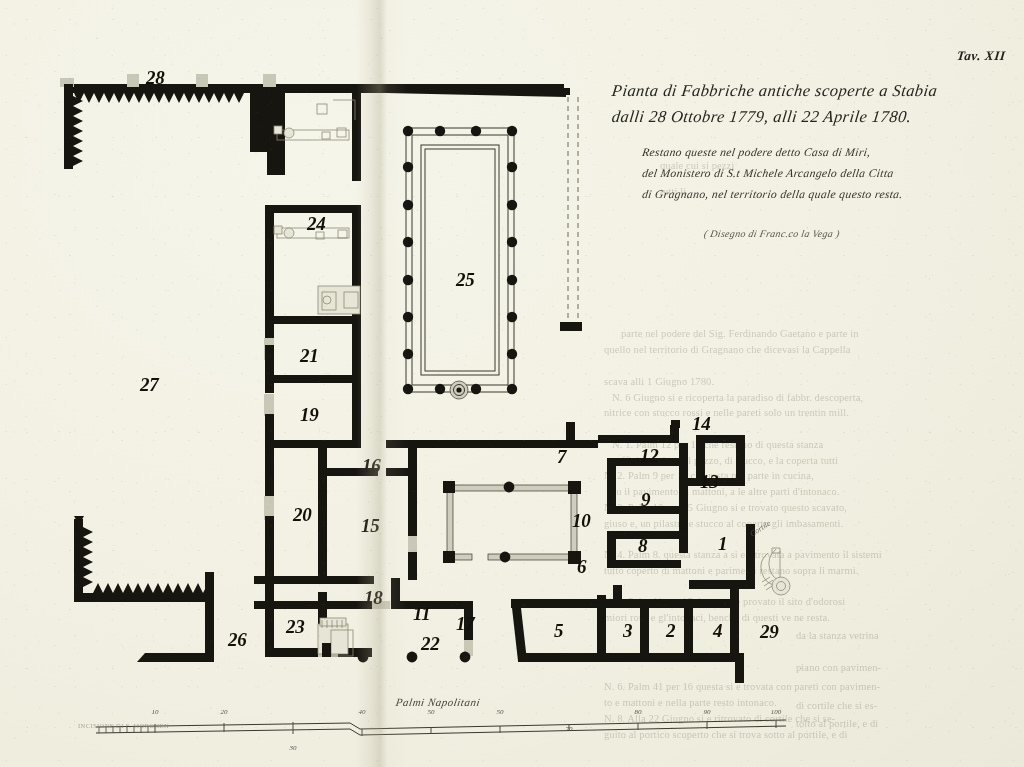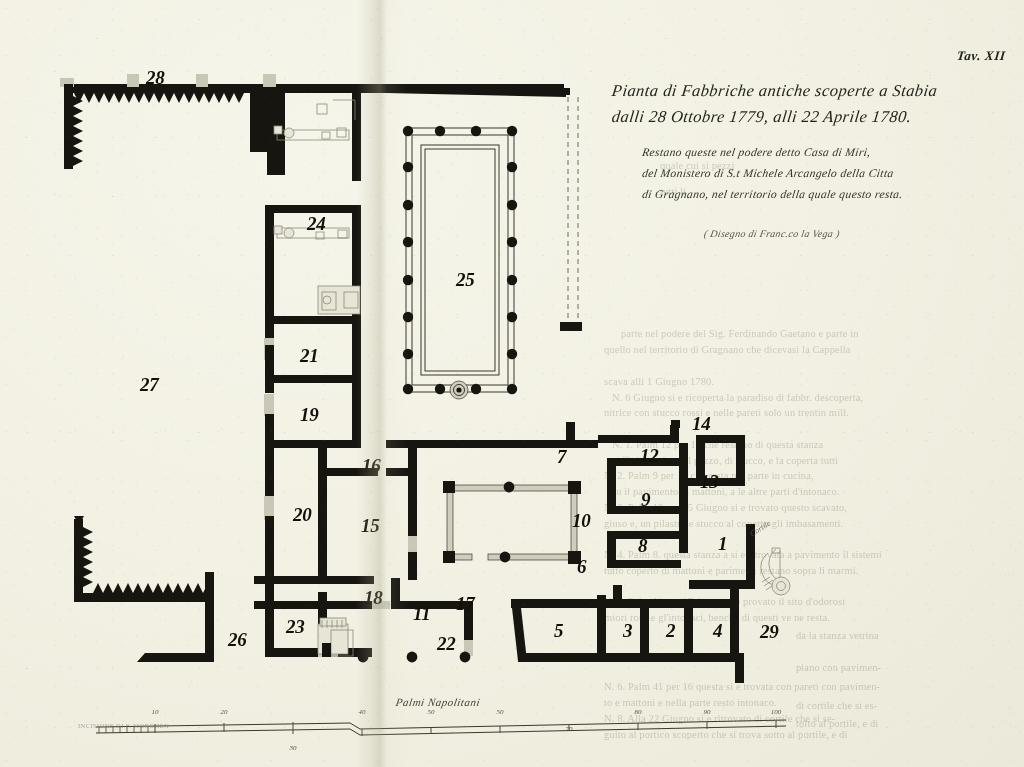--- a/index.html
+++ b/index.html
@@ -451,26 +451,26 @@
       <div class="rm" style="left: 557px; top: 447px;">7</div>
       <div class="rm" style="left: 638px; top: 536px;">8</div>
       <div class="rm" style="left: 641px; top: 490px;">9</div>
       <div class="rm" style="left: 572px; top: 511px;">10</div>
       <div class="rm" style="left: 413px; top: 604px; font-style: italic;">11</div>
       <div class="rm" style="left: 640px; top: 446px;">12</div>
       <div class="rm" style="left: 700px; top: 457px; margin-top: 15px;">13</div>
       <div class="rm" style="left: 692px; top: 414px;">14</div>
       <div class="rm" style="left: 361px; top: 516px;">15</div>
       <div class="rm" style="left: 362px; top: 456px;">16</div>
-      <div class="rm" style="left: 456px; top: 594px; text-align: right;">17</div>
+      <div class="rm" style="left: 456px; top: 614px; text-align: right;">17</div>
       <div class="rm" style="left: 364px; top: 588px;">18</div>
       <div class="rm" style="left: 300px; top: 405px;">19</div>
       <div class="rm" style="left: 293px; top: 505px;">20</div>
       <div class="rm" style="left: 300px; top: 346px;">21</div>
-      <div class="rm" style="left: 437px; top: 634px;">22</div>
+      <div class="rm" style="left: 421px; top: 634px;">22</div>
       <div class="rm" style="left: 286px; top: 617px;">23</div>
       <div class="rm" style="left: 307px; top: 214px;">24</div>
       <div class="rm" style="left: 456px; top: 270px;">25</div>
       <div class="rm" style="left: 228px; top: 630px;">26</div>
       <div class="rm" style="left: 140px; top: 375px;">27</div>
       <div class="rm" style="left: 146px; top: 68px;">28</div>
       <div class="rm" style="left: 760px; top: 622px;">29</div>
     </div>
 
   <div id="tav">Tav. XII</div>

